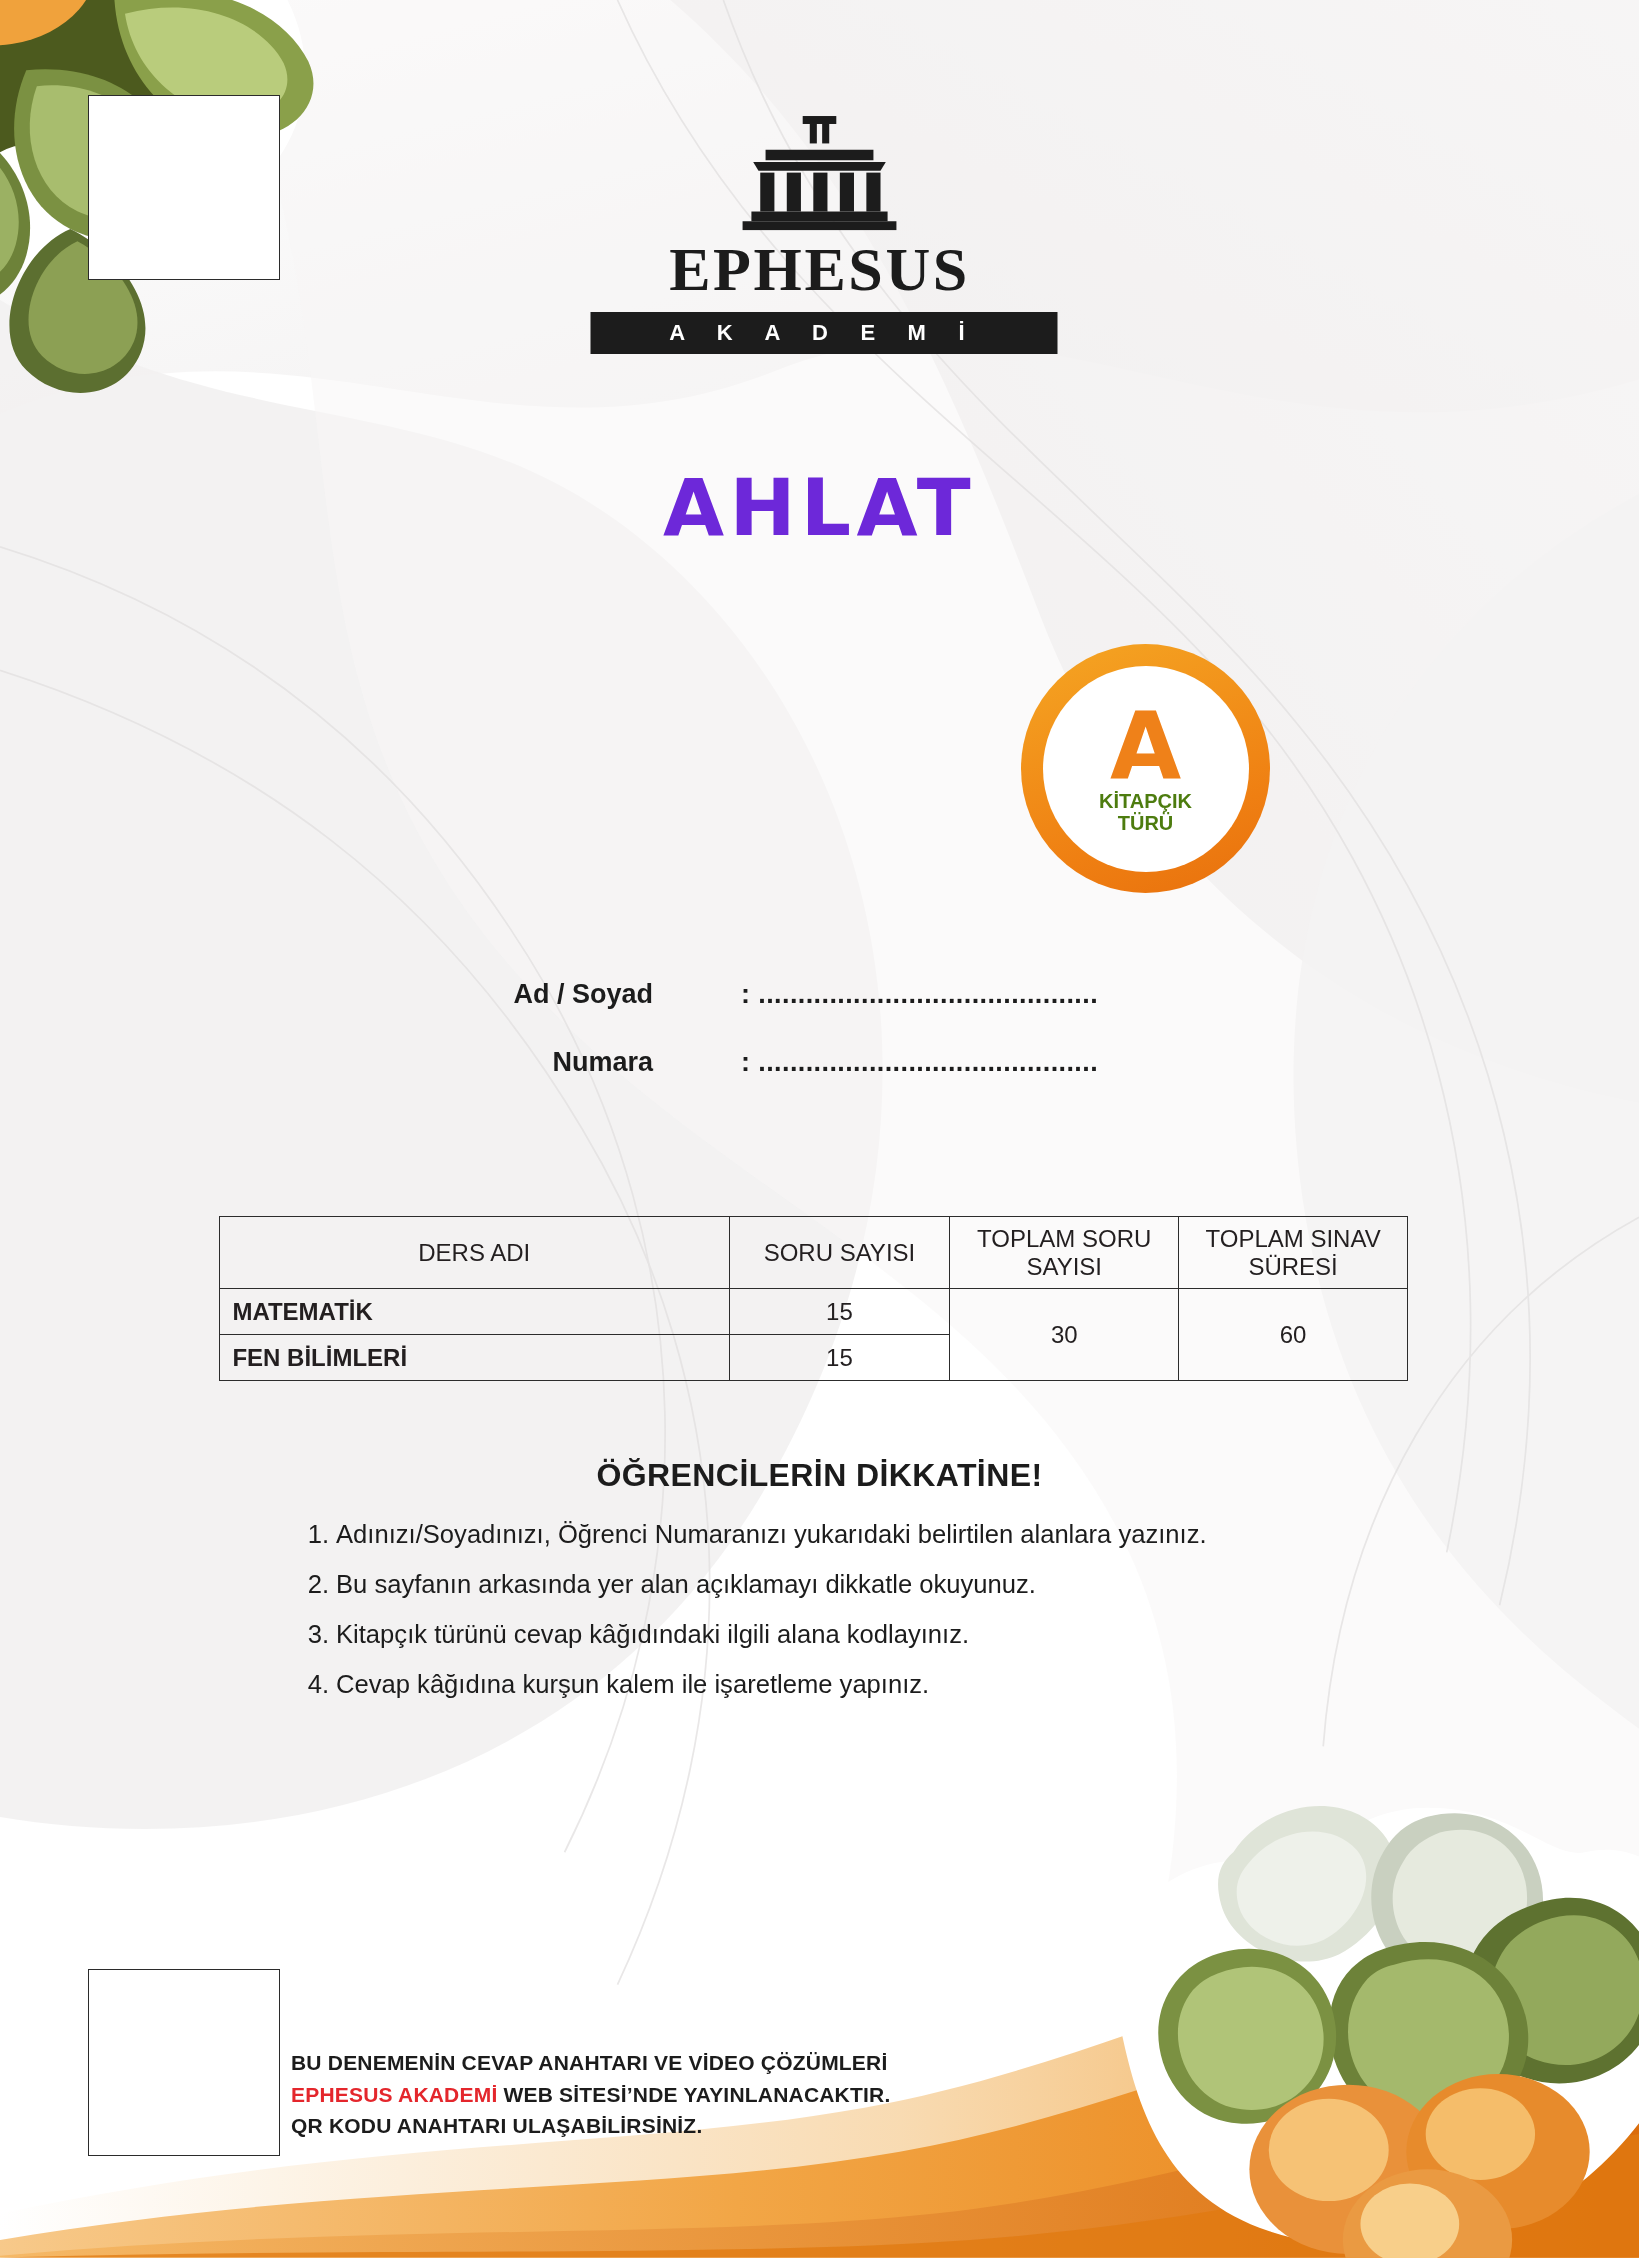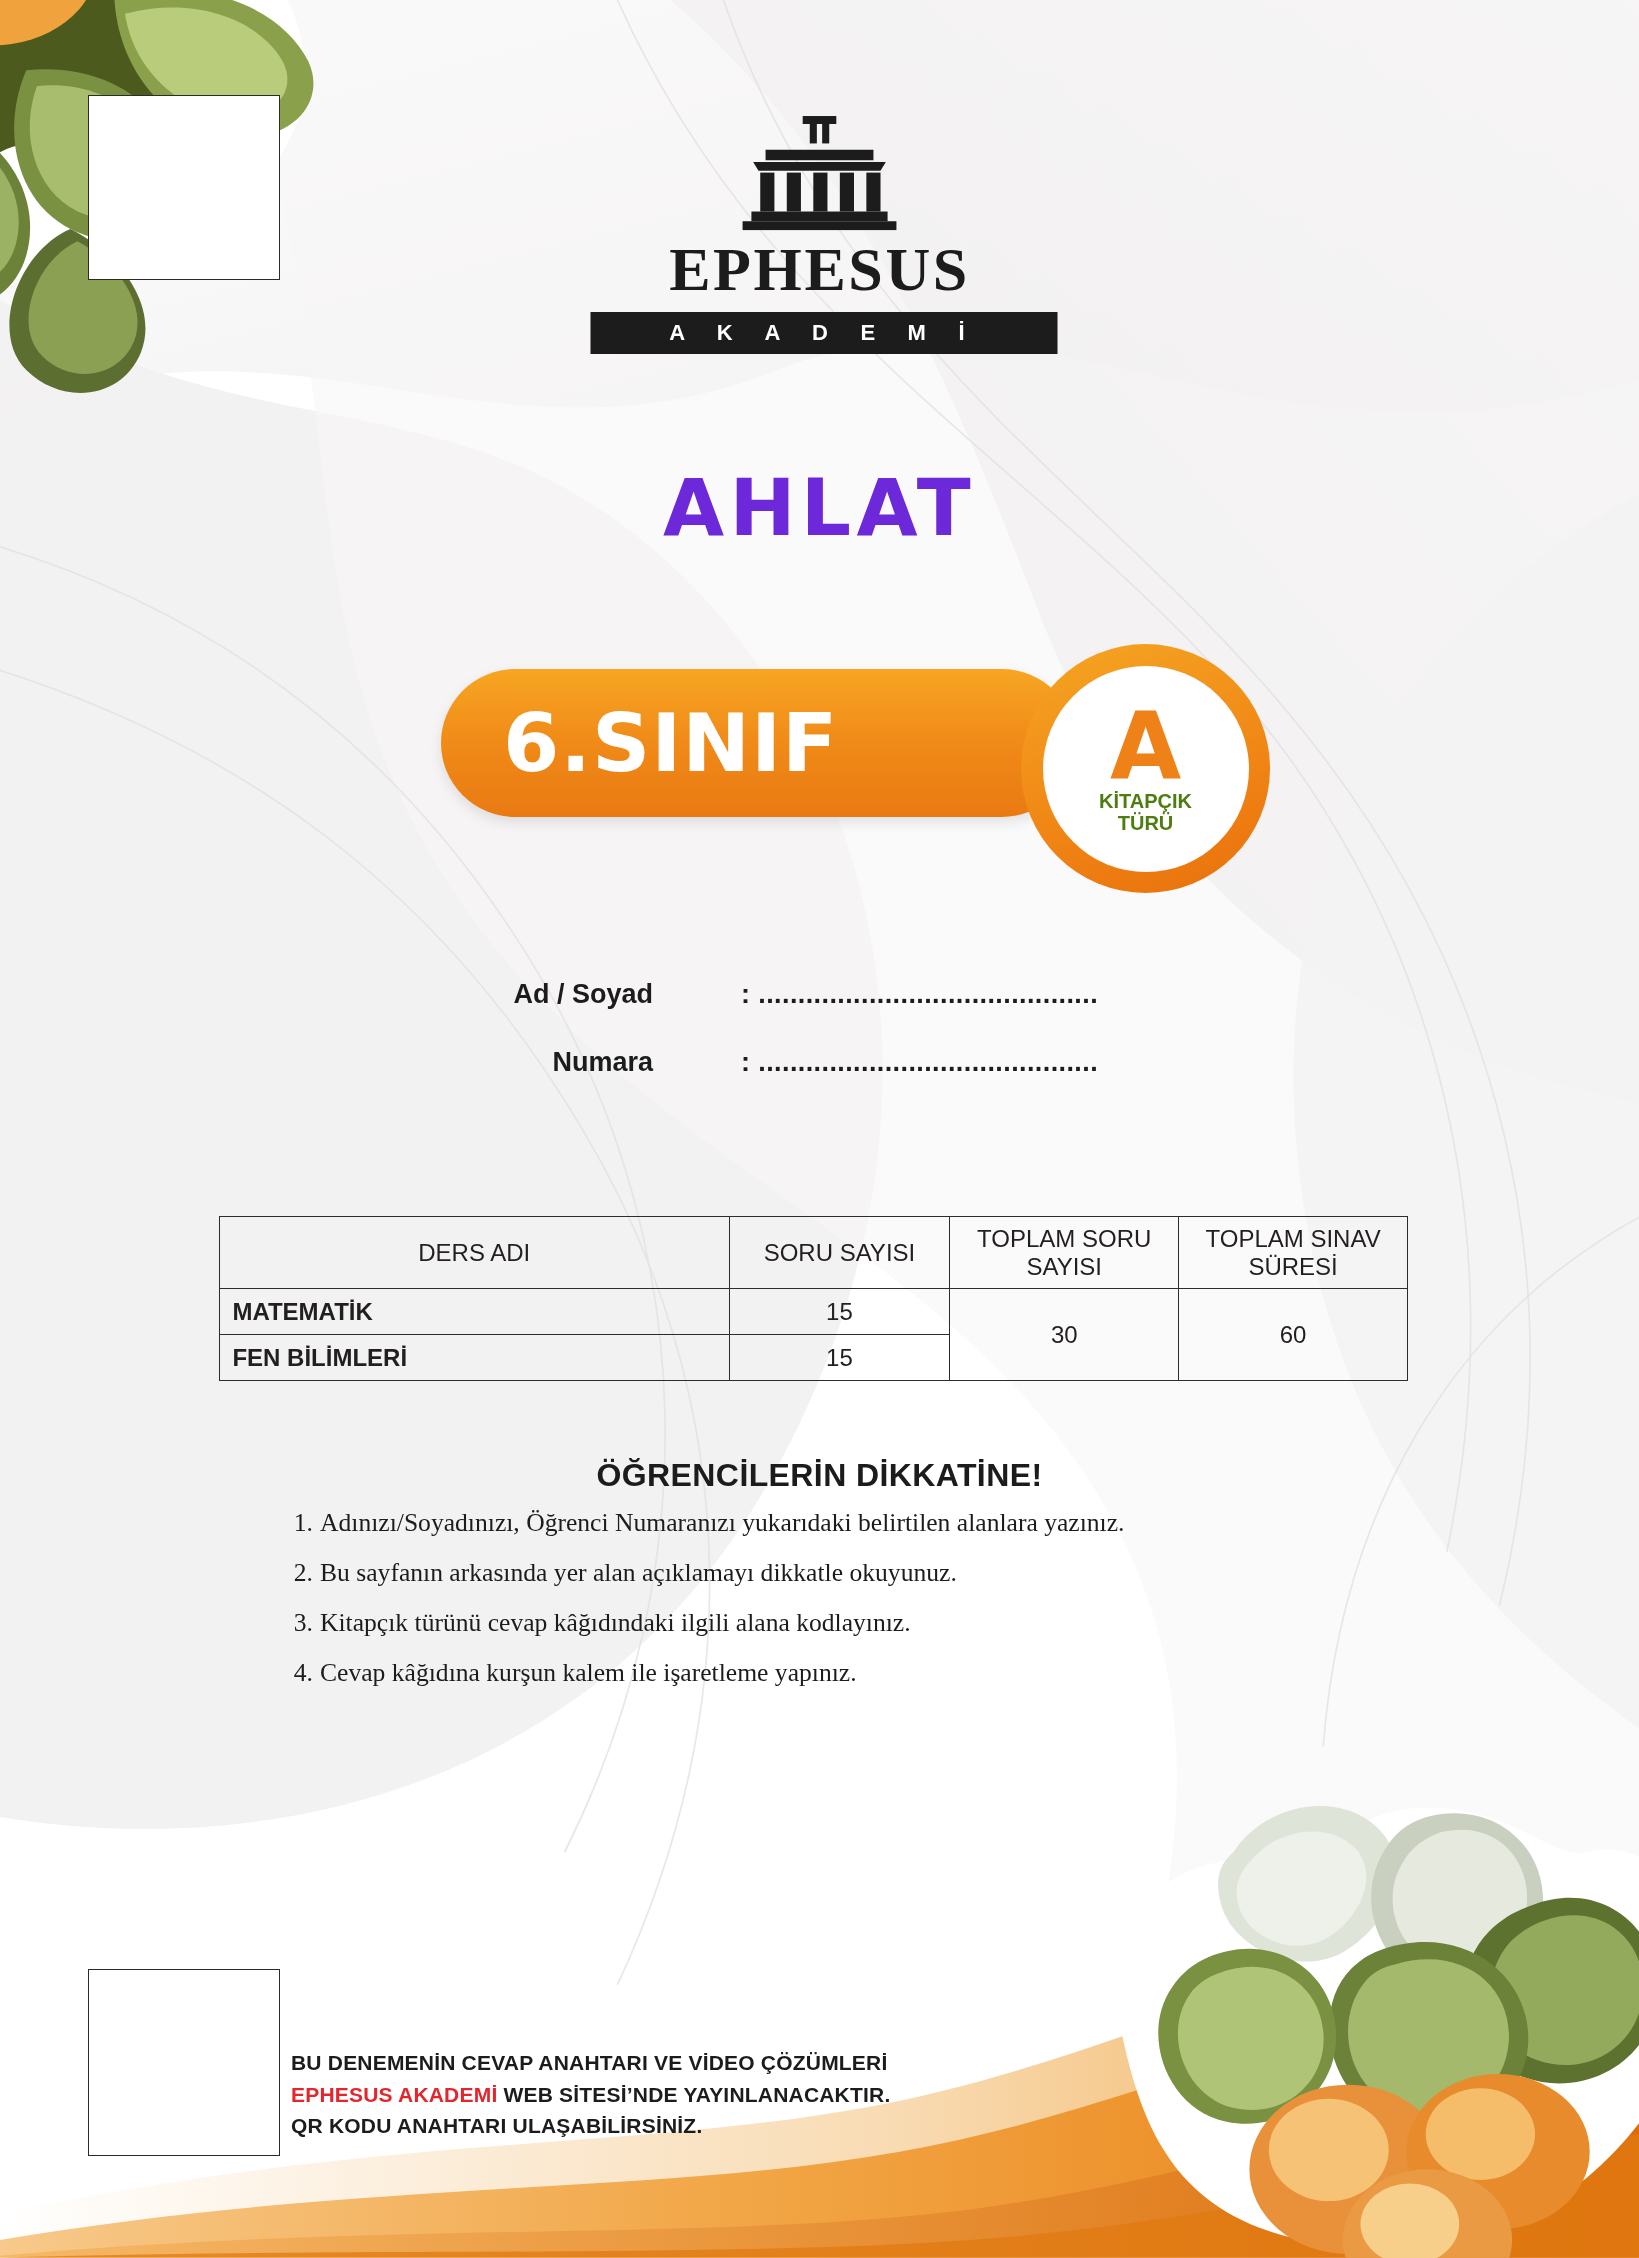--- a/index.html
+++ b/index.html
@@ -158,24 +158,23 @@
   .notice {
     position: absolute; top: 1457px; left: 0; width: 100%;
   }
   .notice h2 {
     margin: 0 0 4px 0;
     text-align: center;
     font-size: 32px; font-weight: 800; letter-spacing: 0.4px;
     color: #1c1c1c;
   }
   .notice ol {
-    margin: 0; padding: 0 0 0 279px;
+    margin: 16px; padding: 0 0 0 279px;
     list-style: none;
     counter-reset: noteitem;
-    font-family: Liberation Serif, serif;
   }
   .notice li {
     counter-increment: noteitem;
     font-size: 25.6px; line-height: 1.95;
     color: #1c1c1c; position: relative;
     padding-left: 41px;
   }
   .notice li::before {
     content: counter(noteitem) ".";
     position: absolute; left: 0; top: 0;
@@ -316,23 +315,20 @@
         </g>
       </svg>
     </span>
     <div class="logo-word">EPHESUS</div>
     <div class="logo-sub">A K A D E M i</div>
   </div>
 
   <div class="exam-title">AHLAT</div>
 
   <div class="grade-row">
-    <div class="grade-pill">
-      <span>6.SINIF</span>
-    </div>
     <div class="booklet-circle">
       <div class="booklet-inner">
         <div class="booklet-letter">A</div>
         <div class="booklet-cap">
           <div>KİTAPÇIK</div>
           <div>TÜRÜ</div>
         </div>
       </div>
     </div>
   </div>

